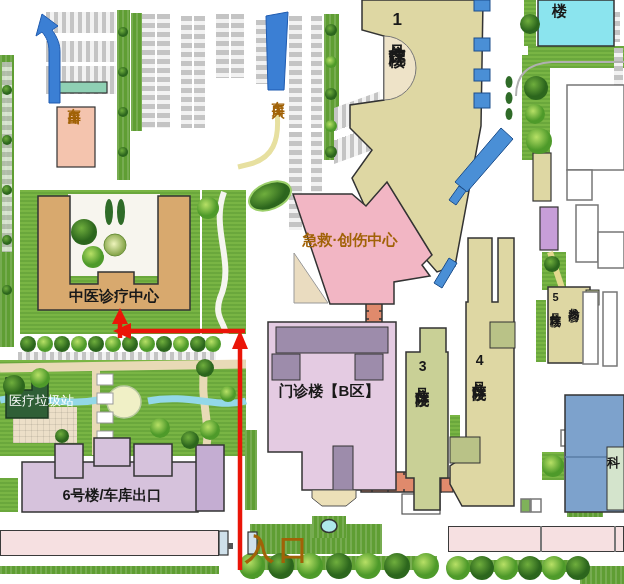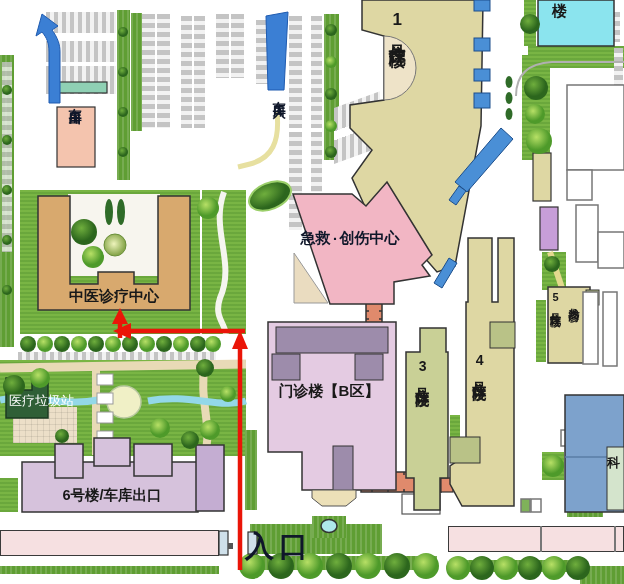--- a/index.html
+++ b/index.html
@@ -13,21 +13,21 @@
   .cars-v{background:linear-gradient(90deg, rgba(0,0,0,0) 0 45%, #ffffff 45% 55%, rgba(0,0,0,0) 55%),
           repeating-linear-gradient(180deg,#c4c4c4 0 5px,#f2f2f2 5px 9px);}
   .cars-h{background:linear-gradient(180deg, rgba(0,0,0,0) 0 42%, #ffffff 42% 58%, rgba(0,0,0,0) 58%),
           repeating-linear-gradient(90deg,#c4c4c4 0 4px,#f2f2f2 4px 8px);}
   .cars-1{background:repeating-linear-gradient(180deg,#c4c4c4 0 5px,#f2f2f2 5px 9px);}
   .cars-r{background:repeating-linear-gradient(90deg,#c4c4c4 0 4px,#f2f2f2 4px 8px);}
   .wall{background:#f6e0e1;border:1.5px solid #3a3a3a;box-sizing:border-box;}
   .lbl{position:absolute;color:#191919;font-weight:bold;line-height:1.05;white-space:nowrap;}
   .lbl.center{text-align:center;}
   .vert{writing-mode:vertical-rl;text-orientation:upright;letter-spacing:2px;}
-  .red{color:#0f172a;font-family:Liberation Mono, monospace;}
+  .red{color:#a16207;}
   svg{position:absolute;left:0;top:0;}
 </style>
 </head>
 <body>
 
 <div id="stage">
 
   <div class="abs lawn" style="left:20px;top:190px;width:180px;height:144px;"></div>
   <div class="abs" style="left:68px;top:194px;width:92px;height:82px;background:#f7f5ee;"></div>
   <div class="abs lawn" style="left:202px;top:190px;width:44px;height:144px;"></div>

